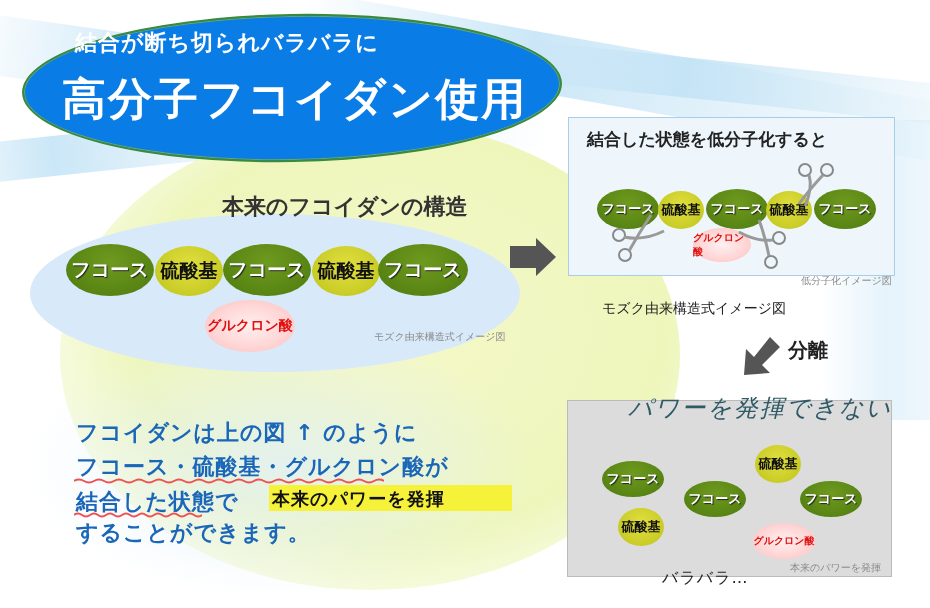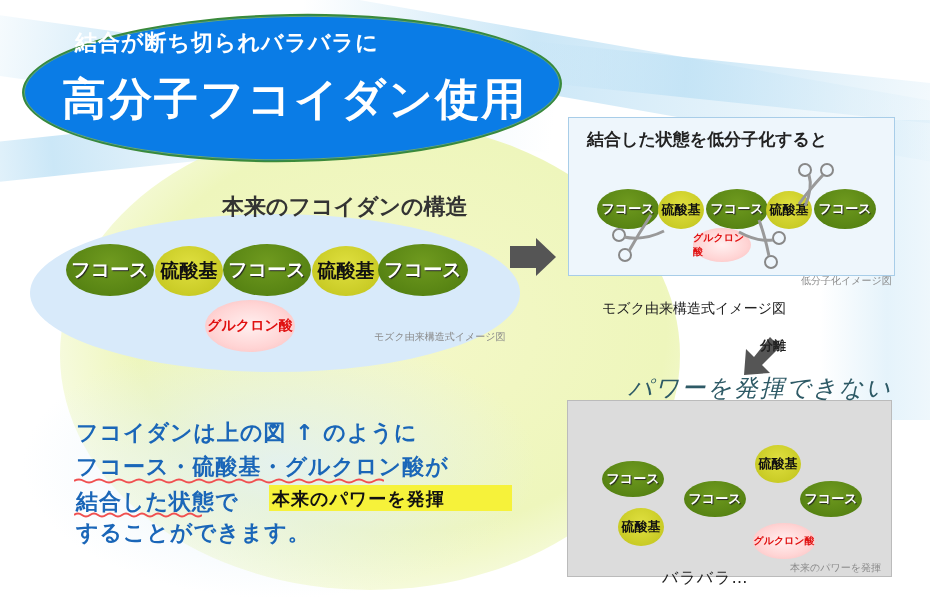--- a/index.html
+++ b/index.html
@@ -24,24 +24,24 @@
 
   .arrow-right{position:absolute;left:510px;top:238px;width:0;height:0;}
   .arrow-right .shaft{position:absolute;left:0;top:8px;width:26px;height:22px;background:#555;}
   .arrow-right .head{position:absolute;left:26px;top:0;width:0;height:0;border-top:19px solid transparent;border-bottom:19px solid transparent;border-left:20px solid #555;}
 
   .box-low{position:absolute;left:568px;top:117px;width:327px;height:159px;background:#eef6fc;border:1px solid #a8cde8;}
   .box-low-title{position:absolute;left:18px;top:10px;font-size:17px;font-weight:bold;color:#222;font-family:"DejaVu Serif","Liberation Serif",serif;}
   .scissors{position:absolute;}
 
   .sep-text{position:absolute;left:602px;top:300px;font-size:14px;color:#222;}
-  .sep-label{position:absolute;left:760px;top:337px;font-size:13px;font-weight:bold;color:#222;}
+  .sep-label{position:absolute;left:788px;top:337px;font-size:20px;font-weight:bold;color:#222;}
   .arrow-diag{position:absolute;left:740px;top:335px;width:44px;height:44px;}
 
-  .cant-text{position:absolute;left:628px;top:372px;font-size:24px;color:#2e5a66;font-style:italic;letter-spacing:2px;font-family:"DejaVu Serif","Liberation Serif",serif;}
+  .cant-text{position:absolute;left:628px;top:392px;font-size:24px;color:#2e5a66;font-style:italic;letter-spacing:2px;font-family:"DejaVu Serif","Liberation Serif",serif;}
 
   .box-after{position:absolute;left:567px;top:400px;width:325px;height:177px;background:#dcdcdc;border:1px solid #bbb;}
   .bara-text{position:absolute;left:662px;top:568px;font-size:16px;color:#222;letter-spacing:1px;}
 
   .body-text{position:absolute;left:76px;font-size:22px;font-weight:bold;color:#1a66b8;letter-spacing:1px;}
   .highlight{position:absolute;left:269px;top:485px;width:243px;height:26px;background:#f6f23a;}
   .highlight-text{position:absolute;left:272px;top:487px;font-size:18px;font-weight:bold;color:#111;letter-spacing:1px;}
   .wavy{position:absolute;height:6px;}
 </style>
 </head>

